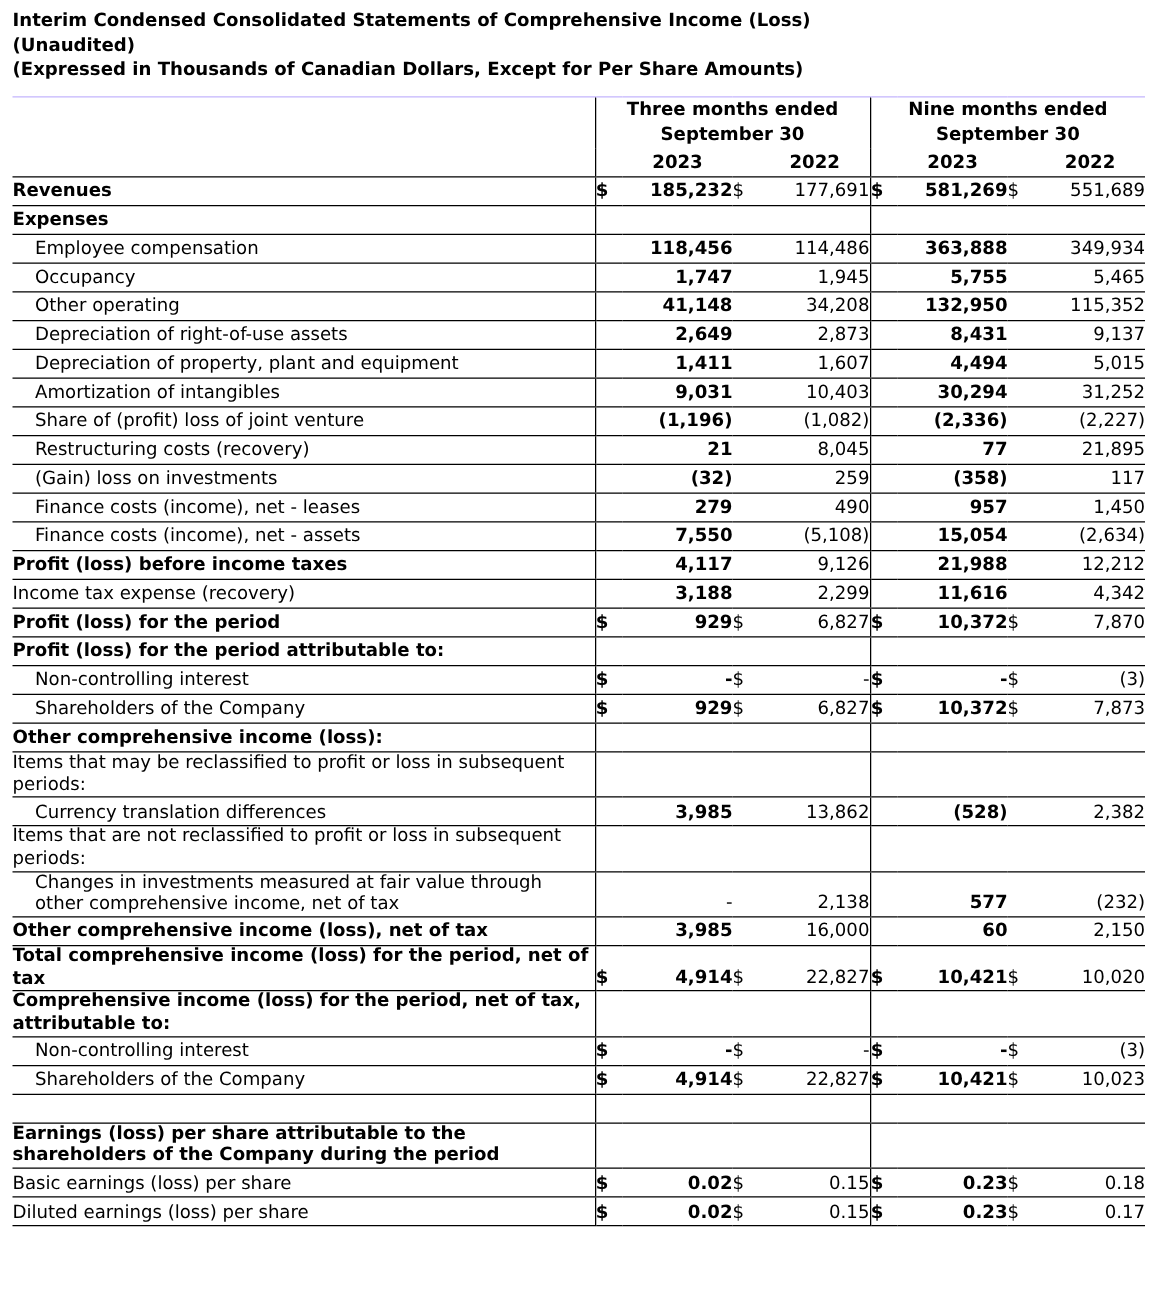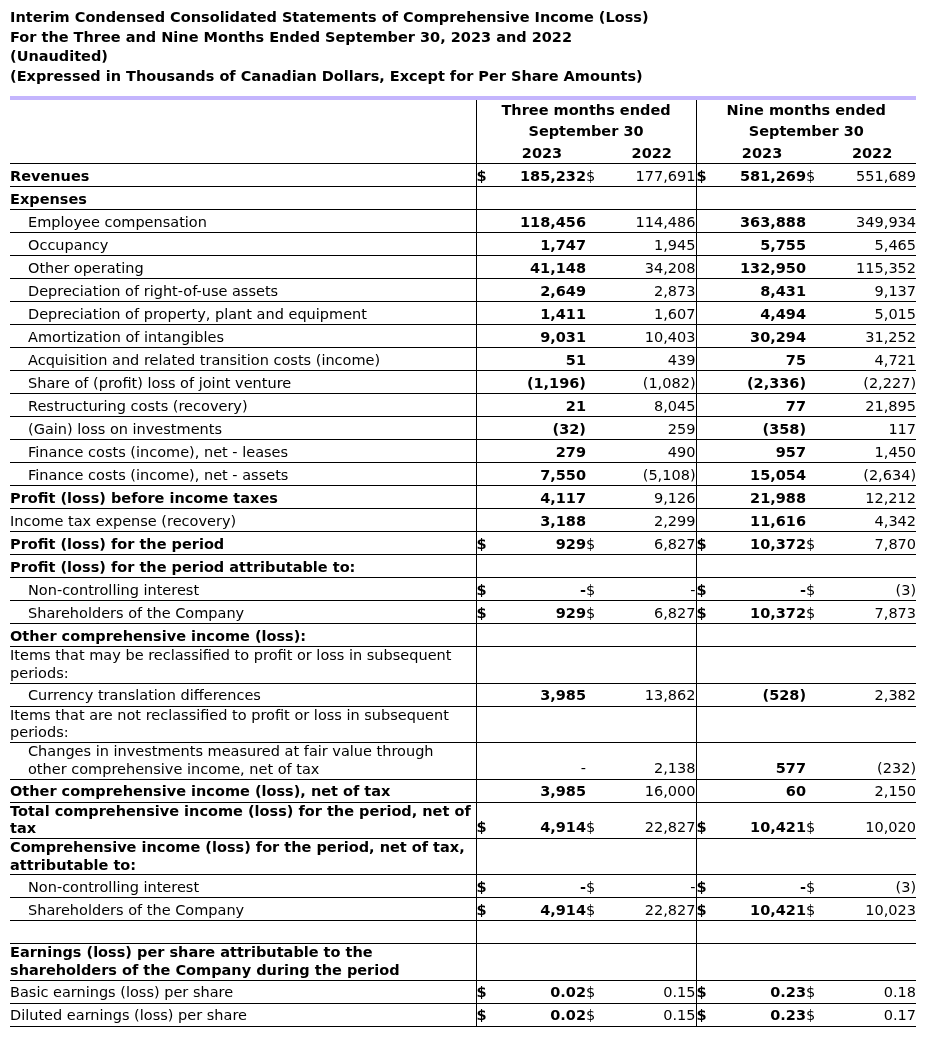--- a/index.html
+++ b/index.html
@@ -61,21 +61,21 @@
     text-align: right;
     padding-right: 6px;
     white-space: nowrap;
   }
   .b { font-weight: bold; }
 
   
   .vl-left { border-left: 1px solid #000; }
 
   .rowline td { border-bottom: 1px solid #000; }
-  .toprule td { border-top: 4px solid #c4b5fd; }
+  .toprule td { border-top: 1px solid #c4b5fd; }
 
   .hdr-group {
     text-align: center;
     font-weight: bold;
     white-space: nowrap;
     line-height: 1.25;
   }
   .hdr-year {
     text-align: center;
     font-weight: bold;
@@ -84,21 +84,20 @@
   .tall td { height: 34px; }
   .tall2 td { height: 36px; }
 </style>
 </head>
 <body>
 
 <div class="page">
 
   <div class="doc-header">
     <div>Interim Condensed Consolidated Statements of Comprehensive Income (Loss)</div>
-    <div>For the Three and Nine Months Ended September 30, 2023 and 2022</div>
     <div>(Unaudited)</div>
     <div>(Expressed in Thousands of Canadian Dollars, Except for Per Share Amounts)</div>
   </div>
 
   <table class="fin">
     <colgroup>
       <col class="c-label">
         <col class="c-cur">
         <col class="c-num">
       <col class="c-cur">
@@ -215,31 +214,20 @@
           <td class="cur vl-left b"></td>
           <td class="num b">9,031</td>
           <td class="cur"></td>
           <td class="num">10,403</td>
           <td class="cur vl-left b"></td>
           <td class="num b">30,294</td>
           <td class="cur"></td>
           <td class="num">31,252</td>
         </tr>
         <tr class="rowline">
-          <td class="lbl ind">Acquisition and related transition costs (income)</td>
-          <td class="cur vl-left b"></td>
-          <td class="num b">51</td>
-          <td class="cur"></td>
-          <td class="num">439</td>
-          <td class="cur vl-left b"></td>
-          <td class="num b">75</td>
-          <td class="cur"></td>
-          <td class="num">4,721</td>
-        </tr>
-        <tr class="rowline">
           <td class="lbl ind">Share of (profit) loss of joint venture</td>
           <td class="cur vl-left b"></td>
           <td class="num b">(1,196)</td>
           <td class="cur"></td>
           <td class="num">(1,082)</td>
           <td class="cur vl-left b"></td>
           <td class="num b">(2,336)</td>
           <td class="cur"></td>
           <td class="num">(2,227)</td>
         </tr>

